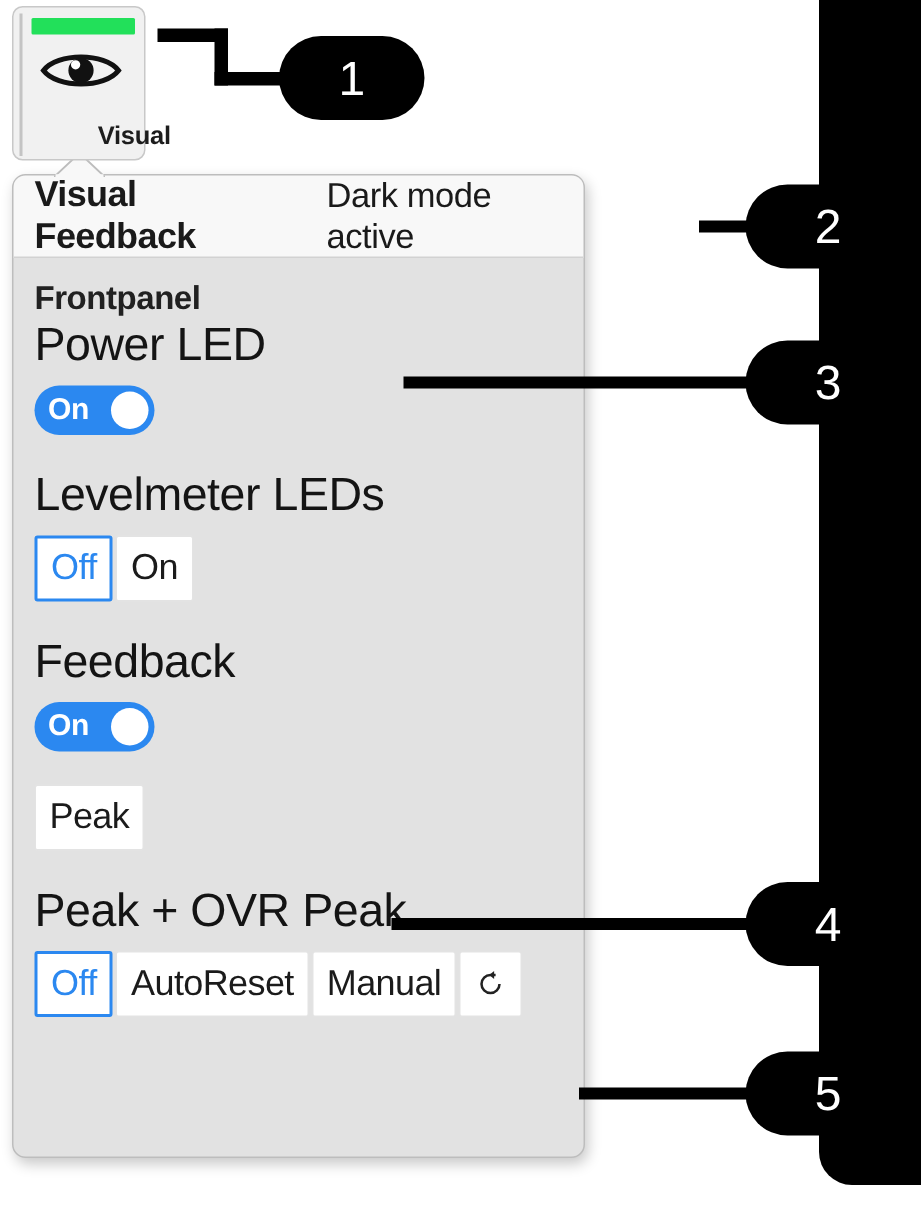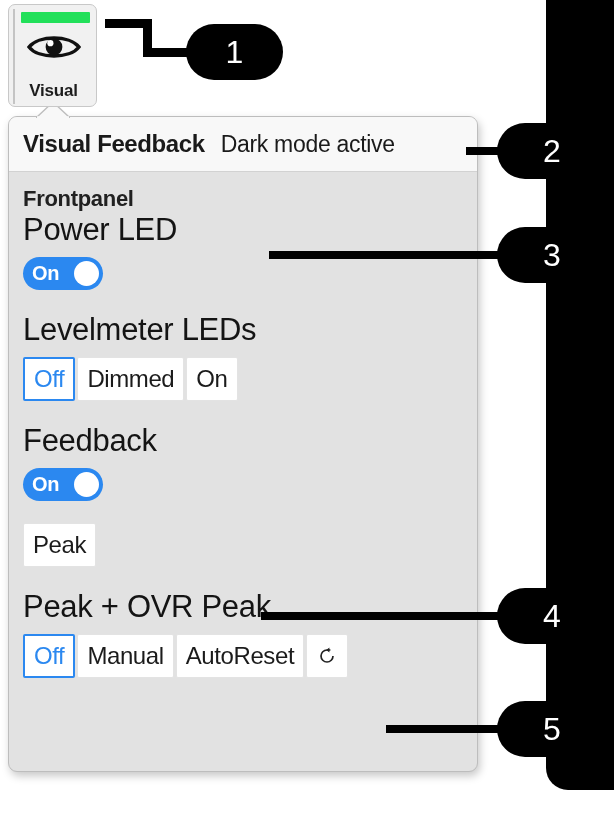--- a/index.html
+++ b/index.html
@@ -71,28 +71,29 @@
   #visual-tab .tab-label {
     position: absolute;
     left: 0;
     top: 76px;
     width: 89px;
     text-align: center;
     font-size: 17px;
     font-weight: bold;
     color: #1d1d1d;
     letter-spacing: -0.2px;
+    padding-left: 36px;
   }
 
   
   #popover {
     position: absolute;
     left: 8px;
     top: 116px;
-    width: 470px;
+    width: 382px;
     height: 656px;
     background: #e2e2e2;
     border: 1px solid #bdbdbd;
     border-radius: 9px;
     box-sizing: border-box;
     box-shadow: 2px 4px 9px rgba(0,0,0,0.22);
     z-index: 2;
     overflow: hidden;
   }
   #popover-arrow {
@@ -252,21 +253,20 @@
       <div class="toggle">
         <span class="toggle-text">On</span>
         <span class="toggle-knob"></span>
       </div>
     </div>
 
     <div class="field">
       <div class="field-label">Levelmeter LEDs</div>
       <div class="segmented">
         <div class="seg selected">Off</div>
-        <div class="seg">Dimmed</div>
         <div class="seg">On</div>
       </div>
     </div>
 
     <div class="field">
       <div class="field-label">Feedback</div>
       <div class="toggle">
         <span class="toggle-text">On</span>
         <span class="toggle-knob"></span>
       </div>
@@ -275,22 +275,22 @@
     <div class="field">
       <div class="segmented">
         <div class="seg">Peak</div>
       </div>
     </div>
 
     <div class="field">
       <div class="field-label">Peak + OVR Peak</div>
       <div class="segmented">
         <div class="seg selected">Off</div>
+        <div class="seg">AutoReset</div>
         <div class="seg">Manual</div>
-        <div class="seg">AutoReset</div>
         <div class="seg icon-seg">
           <svg width="20" height="20" viewBox="0 0 20 20">
             <path d="M16 10 A6 6 0 1 1 10 4 L13.4 4" fill="none" stroke="#222" stroke-width="1.7"></path>
             <path d="M12.4 1.4 L9.2 4 L12.4 6.6 Z" fill="#222"></path>
           </svg>
         </div>
       </div>
     </div>
 
   </div>

